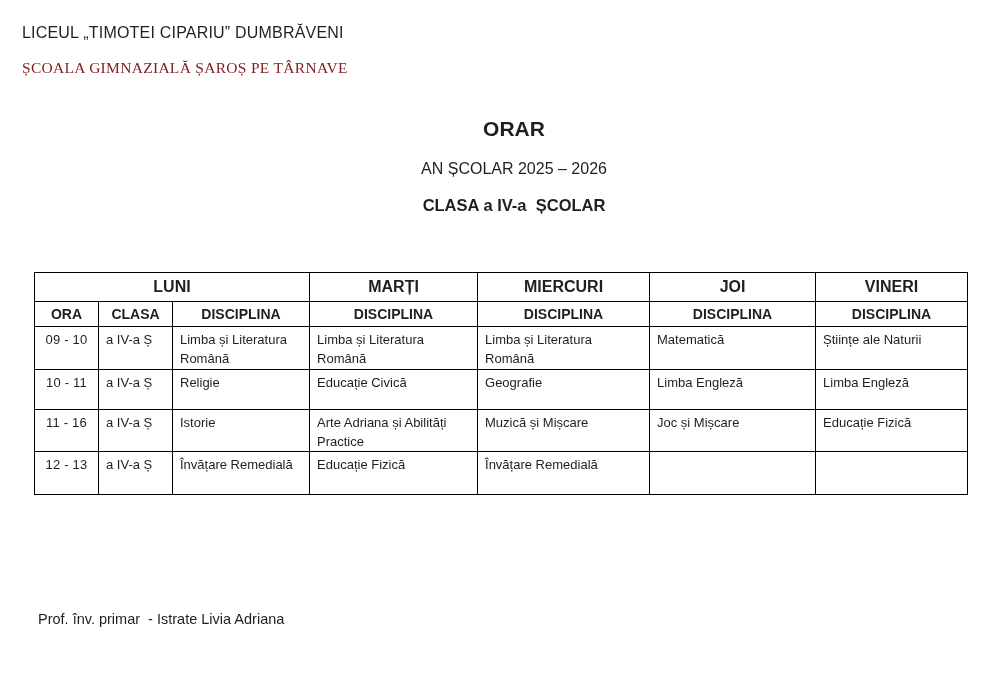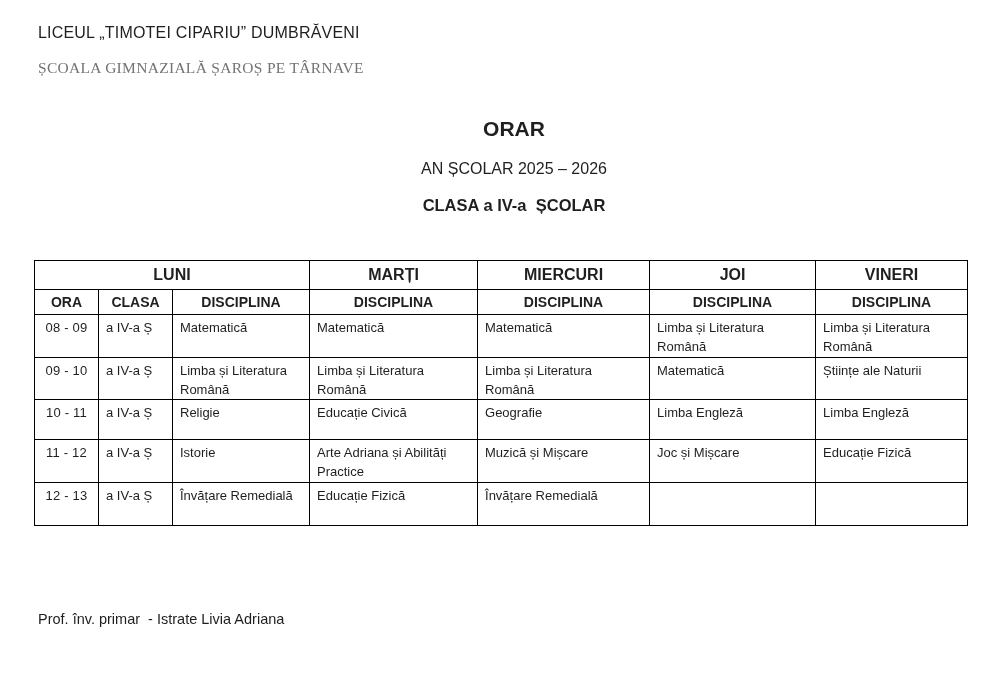--- a/index.html
+++ b/index.html
@@ -8,53 +8,53 @@
     width: 1004px;
     height: 689px;
     position: relative;
     font-family: "Liberation Sans", sans-serif;
     color: #1f1f1f;
     overflow: hidden;
   }
   .page { position: absolute; inset: 0; background: #ffffff; }
 
   
-  .doc-header { position: absolute; top: 24px; left: 38px; }
+  .doc-header { position: absolute; top: 24px; left: 22px; }
   .school-line1 {
     font-size: 16px;
     letter-spacing: 0.2px;
     color: #1f1f1f;
     white-space: pre-wrap;
   }
   .school-line2 {
     margin-top: 17px;
     font-family: "Liberation Serif", serif;
     font-size: 15.5px;
     letter-spacing: 0.3px;
-    color: #737373;
+    color: #7f1d1d;
     white-space: pre-wrap;
   }
 
   
   .title-line {
     position: absolute;
     left: 0;
     width: 100%;
     text-align: center;
     white-space: pre-wrap;
     padding-left: 24px;
   }
   .title-main   { top: 117px; font-size: 21px; font-weight: bold; }
   .title-sub    { top: 160px; font-size: 16px; }
   .title-class  { top: 196px; font-size: 16.5px; font-weight: bold; }
 
   
   table.timetable {
     position: absolute;
-    top: 260px;
+    top: 272px;
     left: 34px;
     width: 933px;
     border-collapse: collapse;
     table-layout: fixed;
   }
   table.timetable td, table.timetable th {
     border: 1px solid #000;
     overflow: hidden;
   }
   tr.day-row th {
@@ -135,48 +135,39 @@
     <tr class="sub-row">
       <th>ORA</th>
       <th>CLASA</th>
       <th>DISCIPLINA</th>
       <th>DISCIPLINA</th>
       <th>DISCIPLINA</th>
       <th>DISCIPLINA</th>
       <th>DISCIPLINA</th>
     </tr>
     <tr class="data-row">
-      <td class="ora-cell">08 - 09</td>
-      <td class="clasa-cell">a IV-a Ș</td>
-      <td>Matematică</td>
-      <td>Matematică</td>
-      <td>Matematică</td>
-      <td>Limba și Literatura Română</td>
-      <td>Limba și Literatura Română</td>
-    </tr>
-    <tr class="data-row">
       <td class="ora-cell">09 - 10</td>
       <td class="clasa-cell">a IV-a Ș</td>
       <td>Limba și Literatura Română</td>
       <td>Limba și Literatura Română</td>
       <td>Limba și Literatura Română</td>
       <td>Matematică</td>
       <td>Științe ale Naturii</td>
     </tr>
     <tr class="data-row">
       <td class="ora-cell">10 - 11</td>
       <td class="clasa-cell">a IV-a Ș</td>
       <td>Religie</td>
       <td>Educație Civică</td>
       <td>Geografie</td>
       <td>Limba Engleză</td>
       <td>Limba Engleză</td>
     </tr>
     <tr class="data-row">
-      <td class="ora-cell">11 - 12</td>
+      <td class="ora-cell">11 - 16</td>
       <td class="clasa-cell">a IV-a Ș</td>
       <td>Istorie</td>
       <td>Arte Adriana și Abilități Practice</td>
       <td>Muzică și Mișcare</td>
       <td>Joc și Mișcare</td>
       <td>Educație Fizică</td>
     </tr>
     <tr class="data-row last">
       <td class="ora-cell">12 - 13</td>
       <td class="clasa-cell">a IV-a Ș</td>

